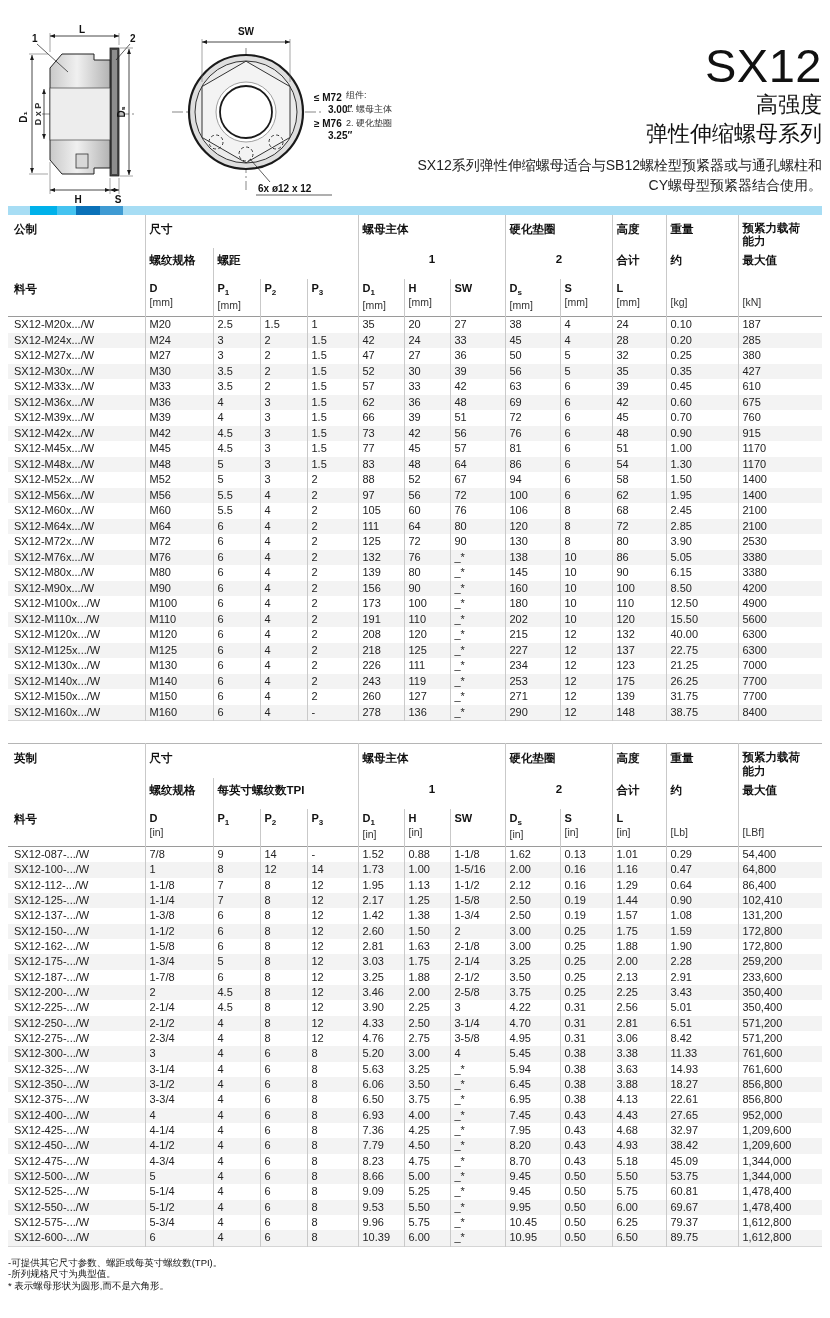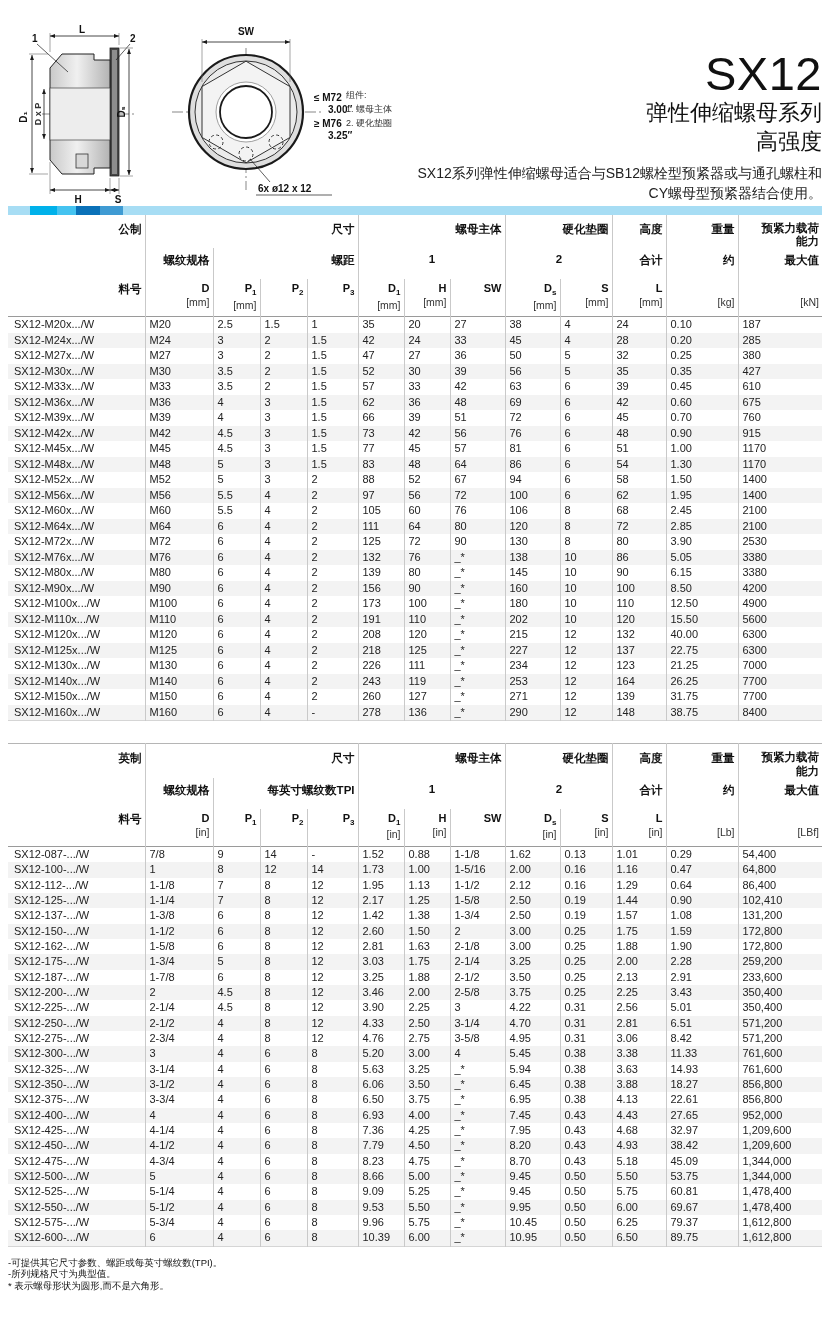--- a/index.html
+++ b/index.html
@@ -2,37 +2,37 @@
 <html><head>
 <meta charset="utf-8">
 <style>
   html,body{margin:0;padding:0;background:#fff;}
   body{width:830px;height:1318px;font-family:"Liberation Sans","DejaVu Sans",sans-serif;color:#1a1a1a;}
   .page{position:relative;width:830px;height:1318px;overflow:hidden;}
 
   
   .top{position:relative;height:206px;}
   .drawings{position:absolute;left:14px;top:22px;}
-  .titleblock{position:absolute;right:8px;top:50px;text-align:right;}
+  .titleblock{position:absolute;right:8px;top:42px;text-align:right;}
   .series{font-size:47px;line-height:1.02;font-weight:400;letter-spacing:.5px;color:#111;}
   .sub{font-size:22px;line-height:1.32;font-weight:400;color:#111;}
   .desc{font-size:14px;line-height:1.45;margin:7px 0 0;color:#222;}
 
   
   .bluebar{position:relative;margin:0 8px;height:9px;}
   .bluebar .seg{position:absolute;top:0;height:9px;}
   .s1{left:22px;width:27px}.s2{left:49px;width:19px}.s3{left:68px;width:24px}.s4{left:92px;width:23px}
 
   
   table{border-collapse:collapse;table-layout:fixed;width:814px;margin:0 8px;}
   th,td{text-align:left;overflow:hidden;white-space:nowrap;}
   th:not(:first-child),td:not(:first-child){border-left:1px solid #c9c9c9;}
   thead{border-bottom:1px solid #9a9a9a;}
   tbody{border-bottom:1px solid #d5d5d5;}
-  thead th{font-weight:bold;vertical-align:top;padding:0 3px 0 4px;font-size:11.5px;color:#111;text-align:right;}
+  thead th{font-weight:bold;vertical-align:top;padding:0 3px 0 4px;font-size:11.5px;color:#111;}
   th:first-child,td:first-child{padding-left:6px;}
   tr.h1 th{padding-top:7px;height:19px;}
   tr.h2 th{height:26px;padding-top:5px;margin-left:7px;}
   tr.h3 th{height:34px;padding-top:3px;}
   tr.h1 th.wrap{white-space:pre-line;line-height:1.15;}
   th.ctr{text-align:center;}
   .sym{display:block;font-weight:bold;font-size:11px;line-height:1.25;}
   .sym sub{font-size:8px;}
   .unit{display:block;font-weight:normal;color:#333;font-size:10.5px;line-height:1.3;}
   tbody td{font-size:11px;height:15.5px;line-height:15.5px;padding:0 3px 0 4px;color:#222;}
@@ -141,22 +141,22 @@
 
       <g>
         <text class="lbl9" x="332" y="76">组件:</text>
         <text class="lbl9" x="332" y="90">1. 螺母主体</text>
         <text class="lbl9" x="332" y="104">2. 硬化垫圈</text>
       </g>
     </svg>
 
     <div class="titleblock">
       <div class="series">SX12</div>
+      <div class="sub">高强度</div>
       <div class="sub">弹性伸缩螺母系列</div>
-      <div class="sub">高强度</div>
       <p class="desc">
         <span>SX12系列弹性伸缩螺母适合与SB12螺栓型预紧器或与通孔螺柱和</span><br>
         <span>CY螺母型预紧器结合使用。</span>
       </p>
     </div>
   </div>
 
   <div class="bluebar" style="background: rgb(167, 221, 244);">
     <span class="seg s1" style="background: rgb(0, 177, 234);"></span>
     <span class="seg s2" style="background: rgb(69, 195, 240);"></span>
@@ -603,21 +603,21 @@
           <td>SX12-M140x.../W</td>
           <td>M140</td>
           <td>6</td>
           <td>4</td>
           <td>2</td>
           <td>243</td>
           <td>119</td>
           <td>_*</td>
           <td>253</td>
           <td>12</td>
-          <td>164</td>
+          <td>175</td>
           <td>26.25</td>
           <td>7700</td>
         </tr>
         <tr>
           <td>SX12-M150x.../W</td>
           <td>M150</td>
           <td>6</td>
           <td>4</td>
           <td>2</td>
           <td>260</td>

